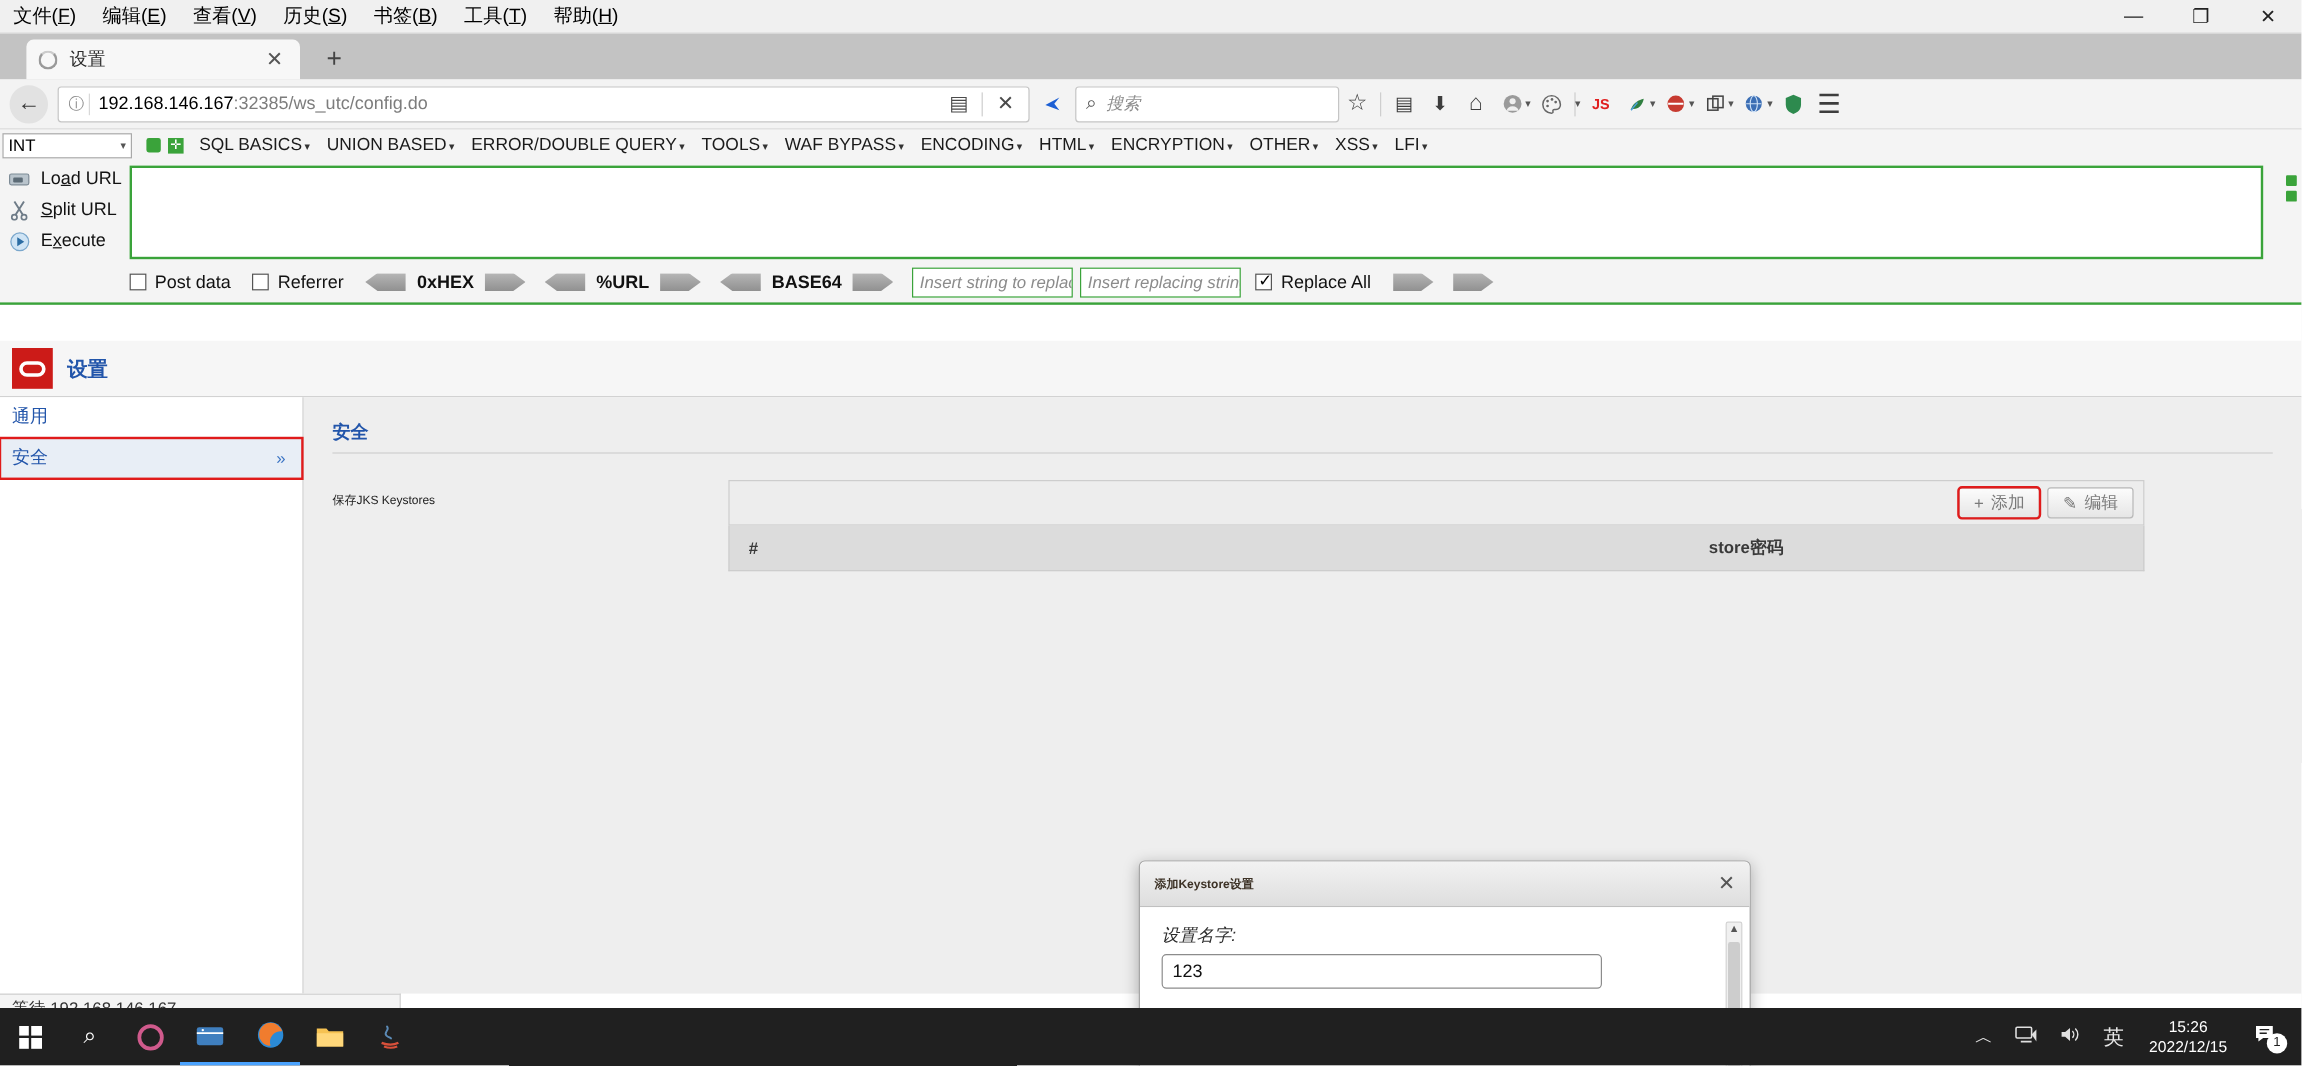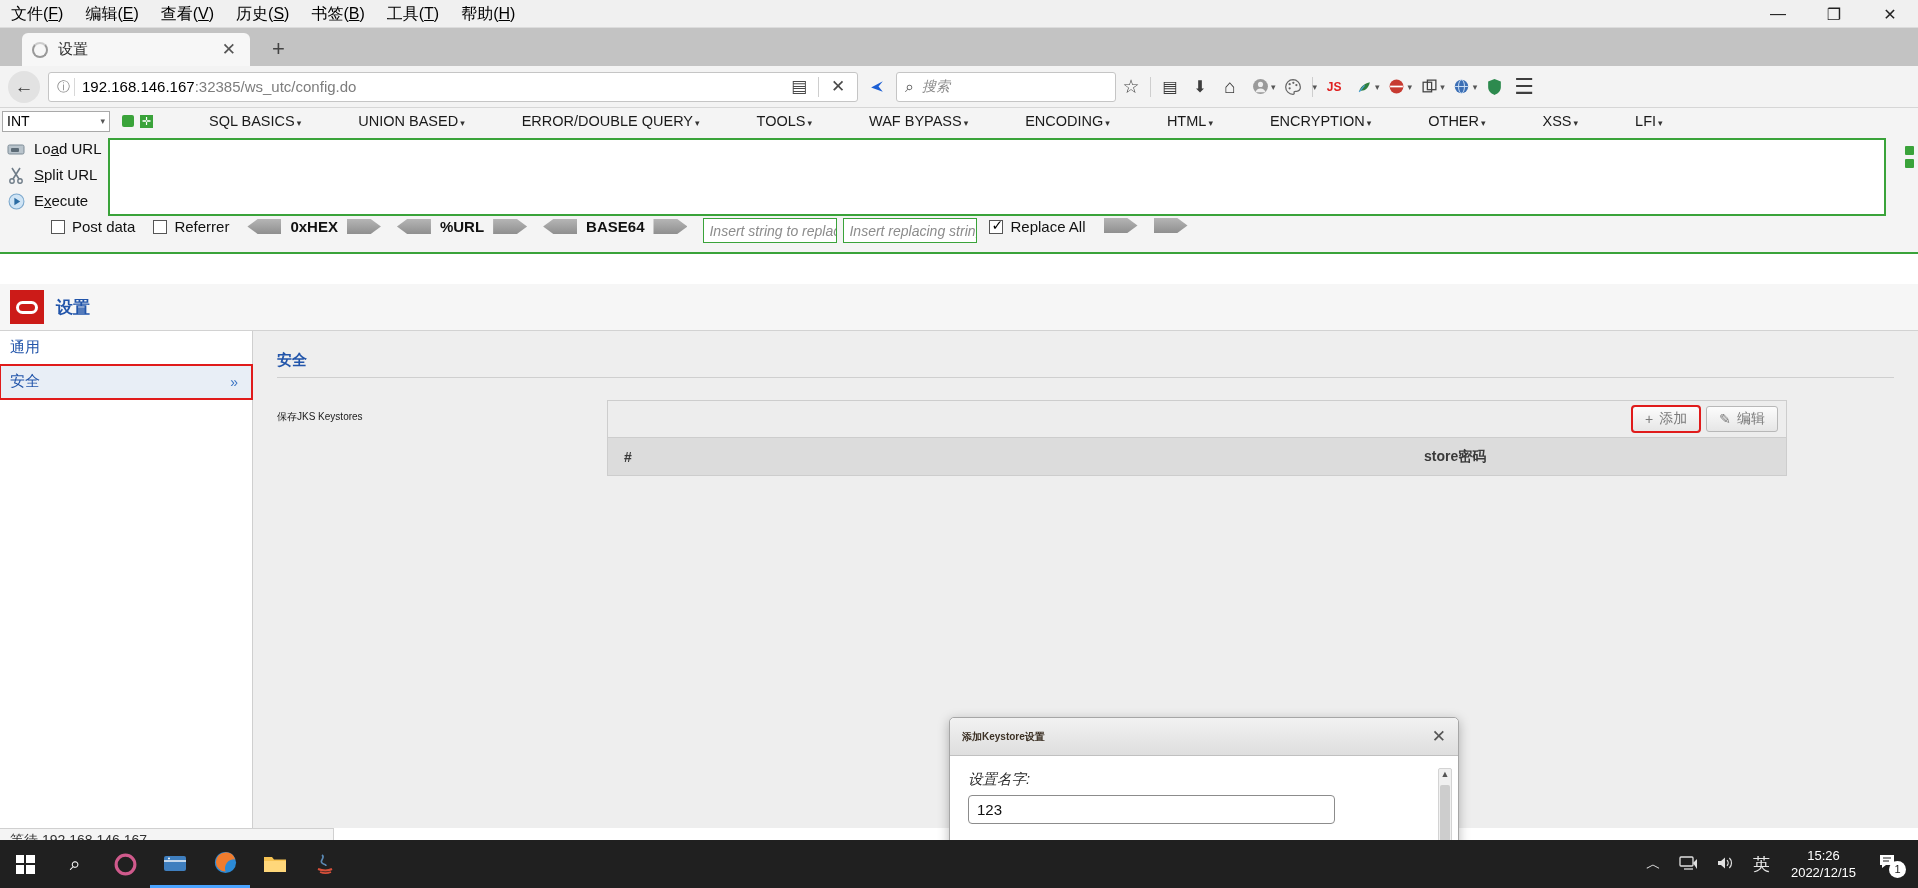--- a/index.html
+++ b/index.html
@@ -91,39 +91,39 @@
     width: 108px; height: 21px; border: 1px solid #a9a9a9; background: #fff;
     font-size: 14px; display: flex; align-items: center; justify-content: space-between;
     padding: 0 4px; margin-right: 8px; flex: 0 0 auto;
   }
   .hb-select .cv { font-size: 9px; color: #555; }
   .hb-sq { width: 12px; height: 12px; background: #3aa33a; border-radius: 2px; margin: 0 4px; flex: 0 0 auto; }
   .hb-plus {
     width: 13px; height: 13px; background: #3aa33a; margin: 0 6px 0 2px; color: #fff;
     font-size: 11px; line-height: 12px; text-align: center; flex: 0 0 auto;
   }
-  .hb-mi { font-size: 14.5px; color: #1a1a1a; padding: 0 7px; white-space: nowrap; margin-left: 43px; }
+  .hb-mi { font-size: 14.5px; color: #1a1a1a; padding: 0 7px; white-space: nowrap; }
   .hb-mi .tri { font-size: 9px; color: #333; margin-left: 2px; }
 
   .hb-body { display: flex; padding: 4px 0 0 0; }
   .hb-left { width: 108px; flex: 0 0 108px; padding-top: 2px; }
   .hb-act { display: flex; height: 26px; padding-left: 6px; }
   .hb-act .ico {
     width: 20px; height: 18px; margin-right: 8px; display: flex;
     align-items: center; justify-content: center; flex: 0 0 auto;
   }
   .hb-act .lbl { font-size: 15px; color: #111; }
   .hb-act .lbl u { text-decoration: underline; }
   .hb-textarea {
     flex: 1; height: 78px; border: 2px solid #3aa33a; background: #fff; margin-right: 14px;
   }
   .hb-rail { width: 18px; flex: 0 0 18px; padding-top: 4px; }
   .hb-rail .d { width: 9px; height: 9px; background: #3aa33a; margin: 4px auto; border-radius: 1px; }
 
-  .hb-optrow { display: flex; align-items: flex-start; height: 34px; padding-left: 51px; }
+  .hb-optrow { display: flex; align-items: center; height: 34px; padding-left: 108px; }
   .chk { width: 14px; height: 14px; border: 1px solid #555; background: #fff; display: inline-block;
     margin-right: 7px; flex: 0 0 auto; position: relative; }
   .chk.on:after {
     content: "✓"; position: absolute; left: 1px; top: -4px; font-size: 14px; color: #000;
   }
   .opt { display: flex; align-items: center; font-size: 15px; color: #111; margin-right: 18px; white-space: nowrap; }
   .arrL, .arrR {
     width: 34px; height: 15px; flex: 0 0 auto;
     background: linear-gradient(#b5b5b5, #8f8f8f);
   }

